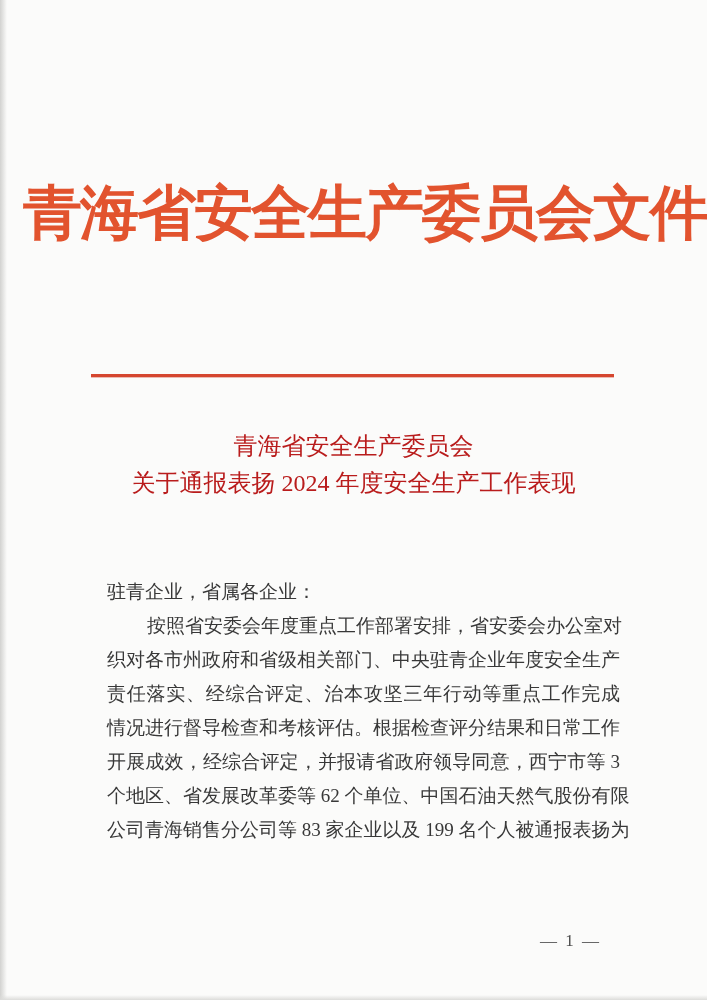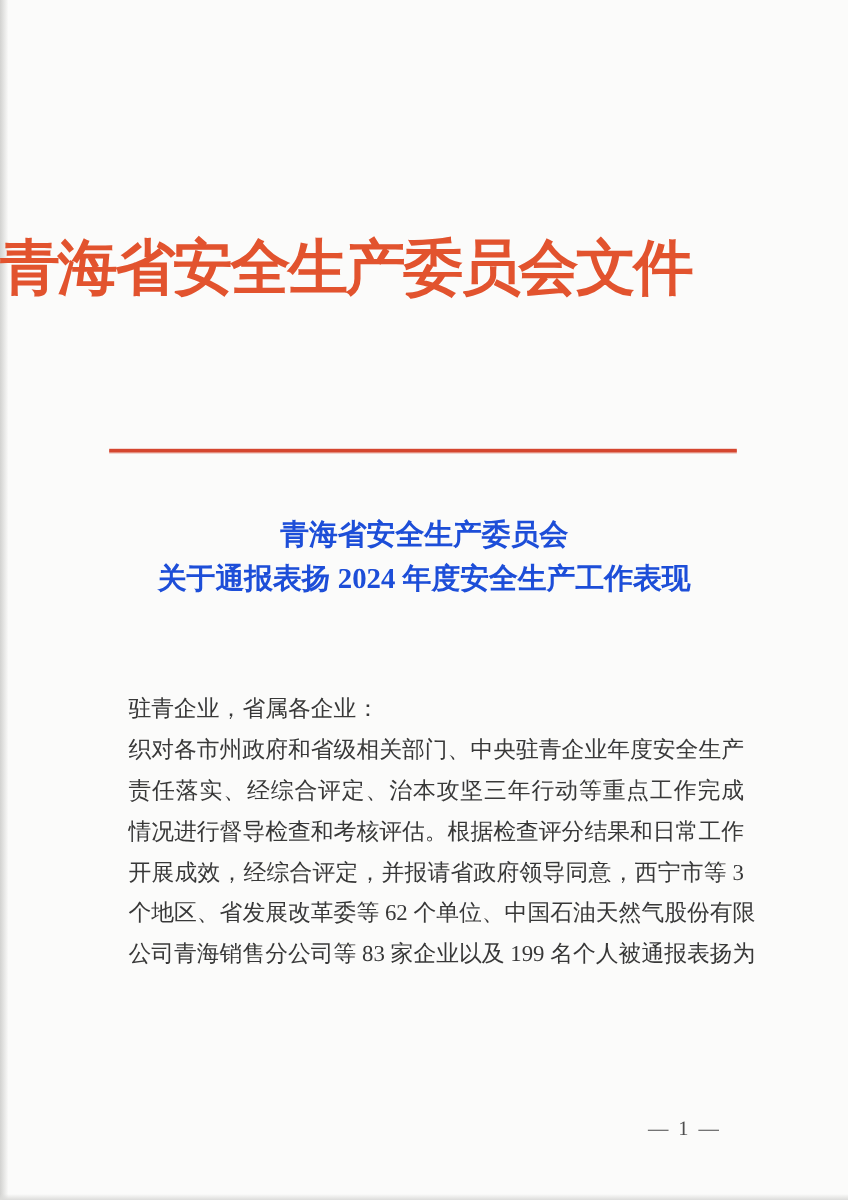--- a/index.html
+++ b/index.html
@@ -24,25 +24,25 @@
     background: linear-gradient(to right, #d2d2d0, rgba(250,250,248,0));
   }
   .edge-bottom {
     position: absolute;
     left: 0; right: 0; bottom: 0;
     height: 5px;
     background: linear-gradient(to top, #dcdcda, rgba(250,250,248,0));
   }
   .org-title {
     position: absolute;
-    top: 192px;
+    top: 182px;
     left: 0;
     width: 707px;
-    text-align: left;
-    font-size: 50px;
+    text-align: right;
+    font-size: 59px;
     line-height: 62px;
     font-weight: bold;
     letter-spacing: -2px;
     color: #e2532e;
     white-space: nowrap;
   }
   .doc-number {
     position: absolute;
     top: 336px;
     left: 0;
@@ -63,22 +63,22 @@
     box-shadow: 0 1px 0 rgba(213,70,47,0.35);
   }
   .doc-title {
     position: absolute;
     top: 428px;
     left: 60px;
     width: 587px;
     text-align: center;
     font-size: 24px;
     line-height: 37px;
-    font-weight: bold;
-    color: #1d4ed8;
+    font-weight: normal;
+    color: #b91c1c;
     white-space: nowrap;
   }
   .body-text {
     position: absolute;
     top: 575px;
     left: 107px;
     width: 513px;
     font-size: 19px;
     line-height: 34px;
     color: #383838;
@@ -116,20 +116,21 @@
 
   <div class="red-rule"></div>
 
   <div class="doc-title">
     <div>青海省安全生产委员会</div>
     <div>关于通报表扬 2024 年度安全生产工作表现</div>
   </div>
 
   <div class="body-text">
     <div class="line short">驻青企业，省属各企业：</div>
+    <div class="line indent">按照省安委会年度重点工作部署安排，省安委会办公室对</div>
     <div class="line">织对各市州政府和省级相关部门、中央驻青企业年度安全生产</div>
     <div class="line">责任落实、经综合评定、治本攻坚三年行动等重点工作完成</div>
     <div class="line">情况进行督导检查和考核评估。根据检查评分结果和日常工作</div>
     <div class="line">开展成效，经综合评定，并报请省政府领导同意，西宁市等 3</div>
     <div class="line">个地区、省发展改革委等 62 个单位、中国石油天然气股份有限</div>
     <div class="line">公司青海销售分公司等 83 家企业以及 199 名个人被通报表扬为</div>
   </div>
 
   <div class="page-number">— 1 —</div>
 </div>

